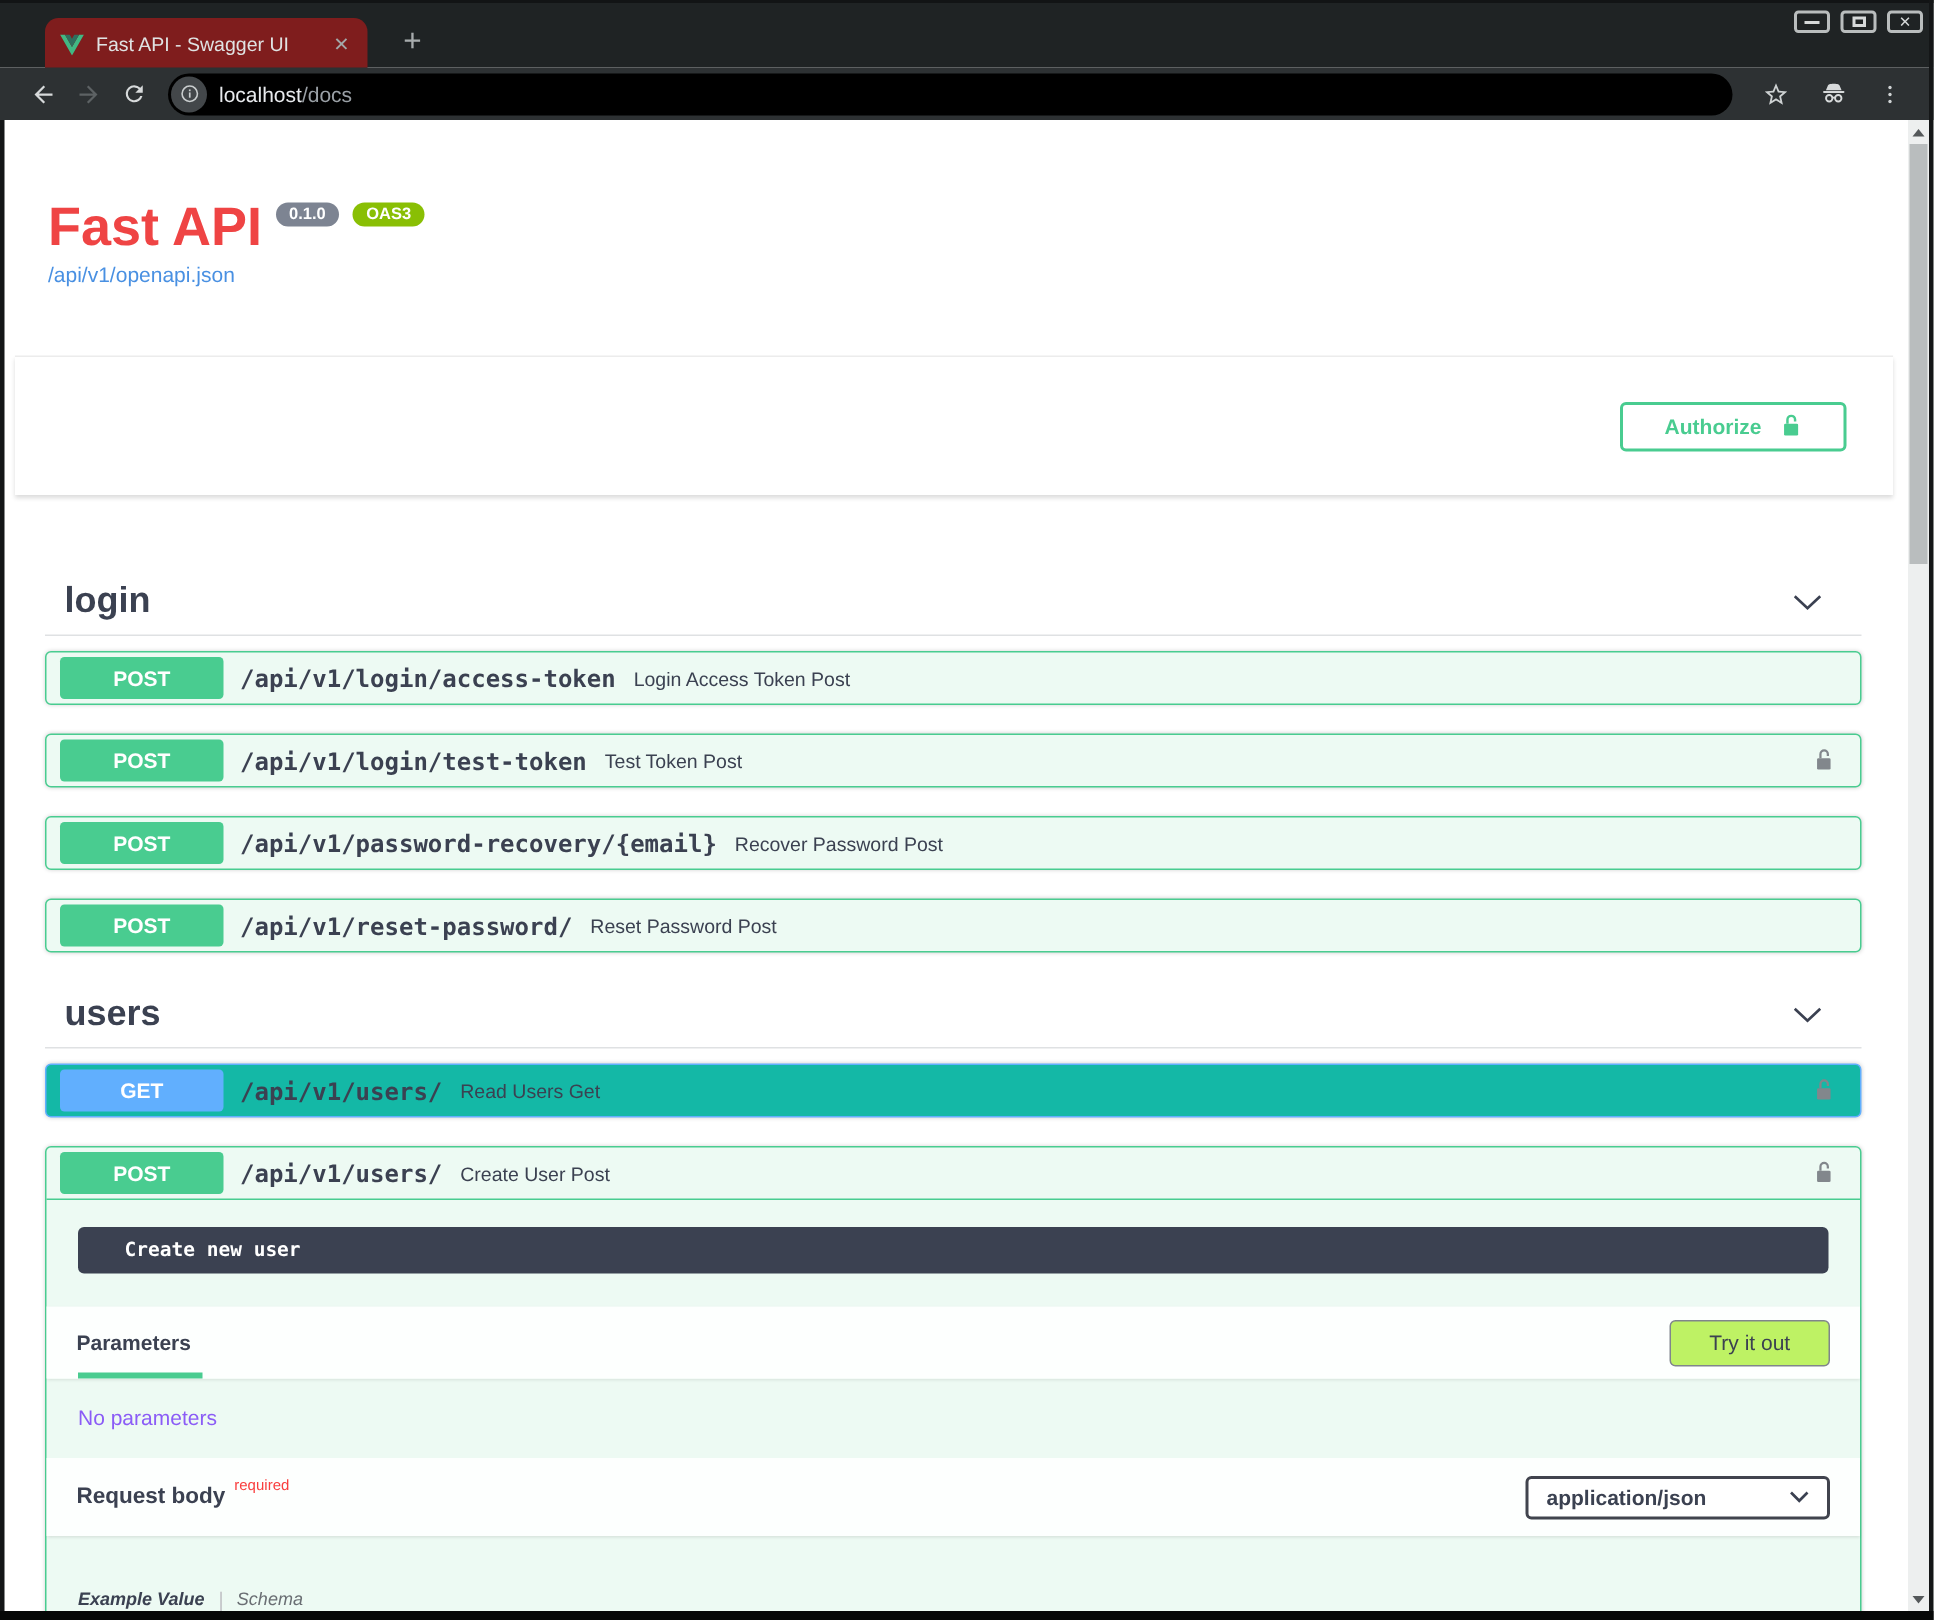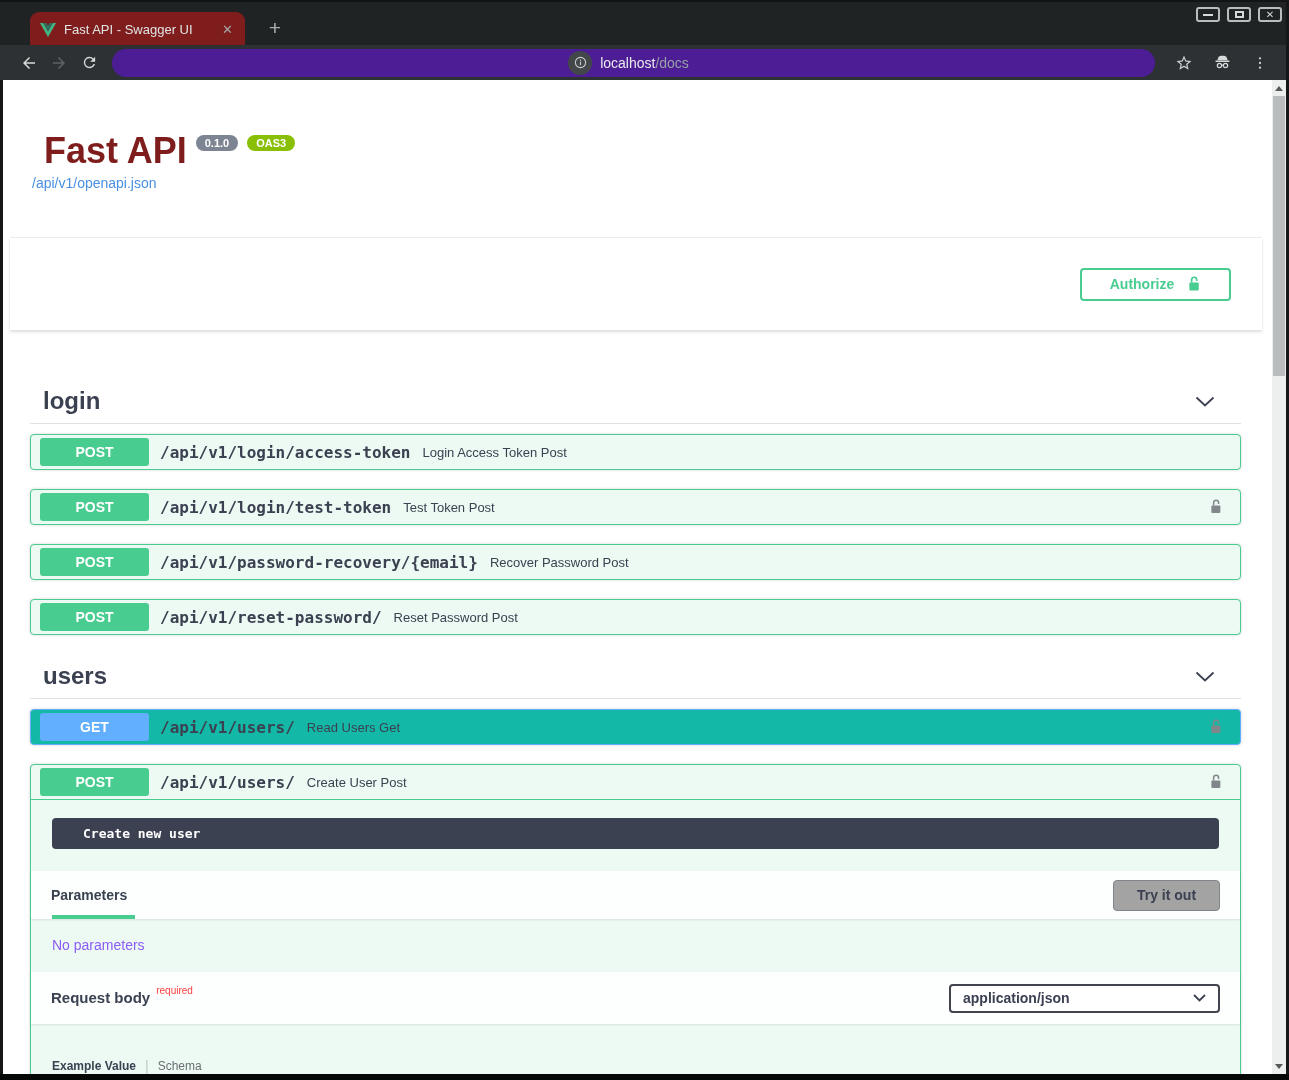--- a/index.html
+++ b/index.html
@@ -18,22 +18,22 @@
             font-size:21px; line-height:25px; text-align:center; border-radius:50%; }
   .winctl { position:absolute; right:7px; top:5px; display:flex; gap:7px; }
   .winbtn { width:24px; height:15px; border:2px solid #b9bdbd; border-radius:3px; color:#d6d9d9;
             display:flex; align-items:center; justify-content:center; font-size:10px; }
   .glyph-min { width:10px; height:2px; background:#d6d9d9; display:block; }
   .glyph-max { width:9px; height:7px; border:2px solid #d6d9d9; display:block; }
 
   .toolbar { position:absolute; top:45px; left:0; right:0; height:35px; background:#2d3133;
              display:flex; align-items:center; padding:0 14px 0 14px; z-index:30; }
   .navicon { width:30px; height:28px; display:flex; align-items:center; justify-content:center; }
-  .omnibox { flex:1; height:28px; margin:0 14px 0 8px; background:#4c1d95; border-radius:14px;
-             display:flex; align-items:center; padding:0 12px 0 2px; gap:8px;justify-content:center; }
+  .omnibox { flex:1; height:28px; margin:0 14px 0 8px; background:#000000; border-radius:14px;
+             display:flex; align-items:center; padding:0 12px 0 2px; gap:8px; }
   .infochip { width:24px; height:24px; border-radius:50%; background:#43474a;
               display:flex; align-items:center; justify-content:center; }
   .url { font-size:14px; color:#e8eaed; }
   .url .path { color:#9aa0a6; }
   .tb-right { display:flex; align-items:center; gap:8px; }
 
   
   .frame-left  { position:absolute; left:0; top:80px; bottom:0; width:3px; background:#141617; z-index:40; }
   .frame-right { position:absolute; right:0; top:0; bottom:0; width:3px; background:#141617; z-index:40; }
   .bottomstrip { position:absolute; left:0; right:0; bottom:0; height:6px; background:#060707; z-index:50; }
@@ -43,21 +43,21 @@
   .tri-up { width:0; height:0; border-left:4px solid transparent; border-right:4px solid transparent; border-bottom:5px solid #54585a; }
   .tri-down { width:0; height:0; border-left:4px solid transparent; border-right:4px solid transparent; border-top:5px solid #54585a; }
   .sb-thumb { position:absolute; top:16px; left:1px; width:12px; height:280px; background:#b9bdbe; }
 
   
   .viewport { position:absolute; left:3px; right:17px; top:80px; bottom:6px; background:#fff;
               overflow:hidden; color:#3b4151; }
 
   .info { position:absolute; left:29px; top:52px; }
   .title-row { display:flex; align-items:flex-start; }
-  .api-title { font-size:36px; font-weight:bold; color:#7f1d1d; line-height:38px;margin-left:12px; }
+  .api-title { font-size:36px; font-weight:bold; color:#ef4444; line-height:38px; }
   .pill { color:#fff; font-size:11px; font-weight:bold; border-radius:10px; padding:2px 9px; margin-left:9px; margin-top:3px; }
   .pill-version { background:#7d8492; }
   .pill-oas { background:#89bf04; }
   .spec-link { display:block; margin-top:5px; color:#4990e2; font-size:14px; text-decoration:none; }
 
   .scheme { position:absolute; left:7px; top:157px; width:1252px; height:93px; background:#fff;
             border-top:1px solid #ececec; box-shadow:0 2px 3px rgba(0,0,0,.14);
             display:flex; align-items:center; justify-content:flex-end; padding-right:31px; }
   .auth-btn { width:151px; height:33px; background:#fff; border:2px solid #49cc90; border-radius:4px;
               color:#49cc90; font-size:14px; font-weight:bold; display:flex; align-items:center;
@@ -88,32 +88,32 @@
              height:600px; box-shadow:0 0 3px rgba(0,0,0,.18); }
   .opblock-header { height:35px; border-bottom:1px solid #49cc90; display:flex; align-items:center; padding:0 9px; }
   .desc-bar { margin:18px 21px 0; height:31px; background:#3b4151; border-radius:4px; display:flex;
               align-items:center; padding:0 31px; color:#fff; font-family:"DejaVu Sans Mono", monospace;
               font-size:13px; font-weight:bold; }
   .params-header { margin-top:22px; height:48px; background:rgba(255,255,255,.87);
                    box-shadow:0 1px 2px rgba(0,0,0,.1); display:flex; align-items:center;
                    justify-content:space-between; padding:0 20px; position:relative; }
   .params-label { font-size:14px; font-weight:bold; color:#3b4151; }
   .params-underline { position:absolute; left:21px; bottom:0; width:83px; height:4px; background:#49cc90; }
-  .tryout-btn { width:107px; height:31px; background:#a3a3a3; border:1.5px solid #80858b; border-radius:4px;
-                font-size:14px; font-weight:bold; color:#3b4151; display:flex; align-items:center; justify-content:center; }
+  .tryout-btn { width:107px; height:31px; background:#bef264; border:1.5px solid #80858b; border-radius:4px;
+                font-size:14px; font-weight:normal; color:#3b4151; display:flex; align-items:center; justify-content:center; }
   .no-params { padding:18px 21px 19px; font-size:14px; color:#8b5cf6; }
   .reqbody-header { height:52px; background:rgba(255,255,255,.87); box-shadow:0 1px 2px rgba(0,0,0,.1);
                     display:flex; align-items:center; justify-content:space-between; padding:0 20px; }
   .reqbody-label { font-size:15px; font-weight:bold; color:#3b4151; }
   .required-flag { font-size:10px; color:#f93e3e; vertical-align:top; position:relative; top:-4px; margin-left:6px; font-weight:normal; }
-  .media-select { width:271px; height:29px; background:#fff; border:2px solid #41444e; border-radius:4px;
+  .media-select { width:203px; height:29px; background:#fff; border:2px solid #41444e; border-radius:4px;
                   display:flex; align-items:center; justify-content:space-between; padding:0 12px;
                   font-size:14px; font-weight:bold; color:#3b4151; }
   .example-area { padding:34px 20px 0 21px; }
-  .model-tabs { font-size:12px; color:#3b4151; display:flex; align-items:center; }
+  .model-tabs { font-size:12px; color:#3b4151; display:flex; align-items:center;font-style:italic; }
   .tab-example { font-weight:bold; }
   .tab-sep { color:#c3c5c8; margin:0 9px; font-size:14px; }
   .tab-schema { color:#6a6e73; }
   .codeblock { margin-top:9px; height:70px; background:#41444e; border-radius:4px; color:#fff;
                font-family:"DejaVu Sans Mono", monospace; font-size:13px; font-weight:bold; padding:10px 14px; }
 </style>
 </head>
 <body>
 
 <div class="window">

